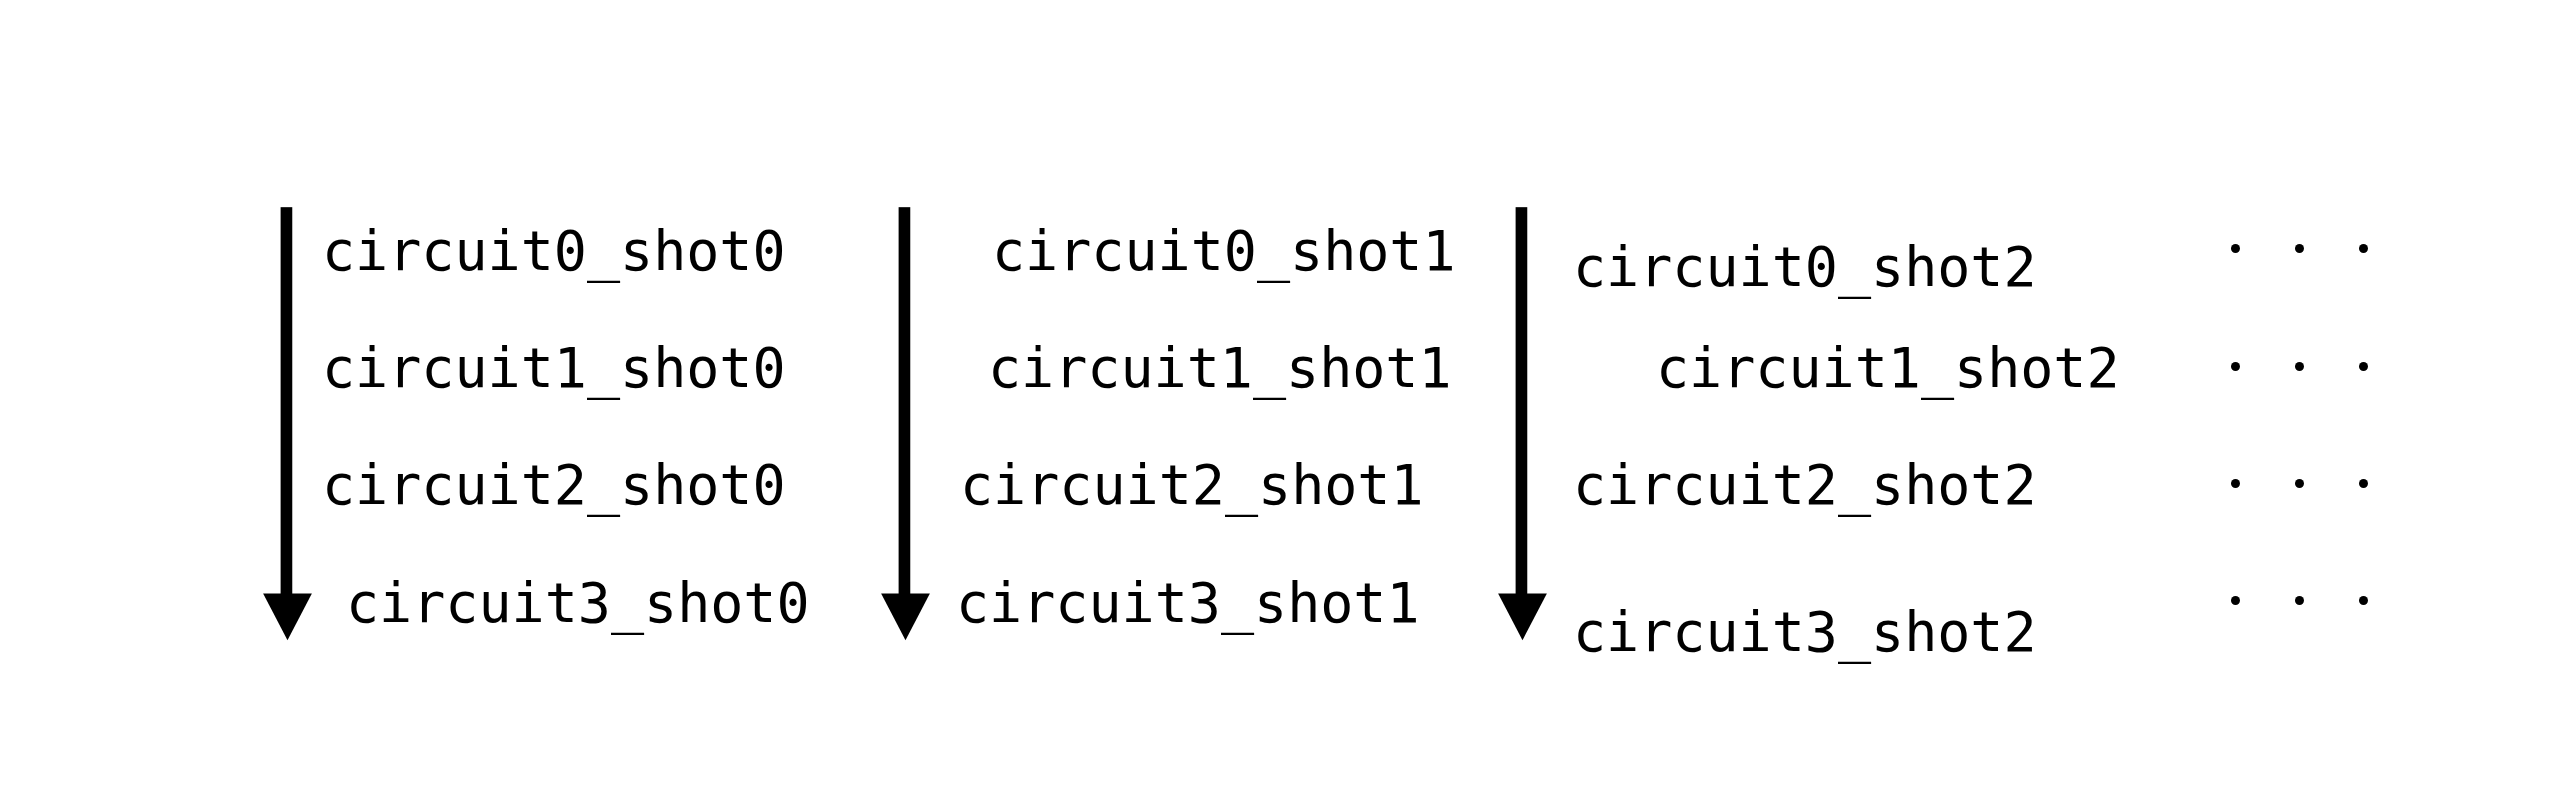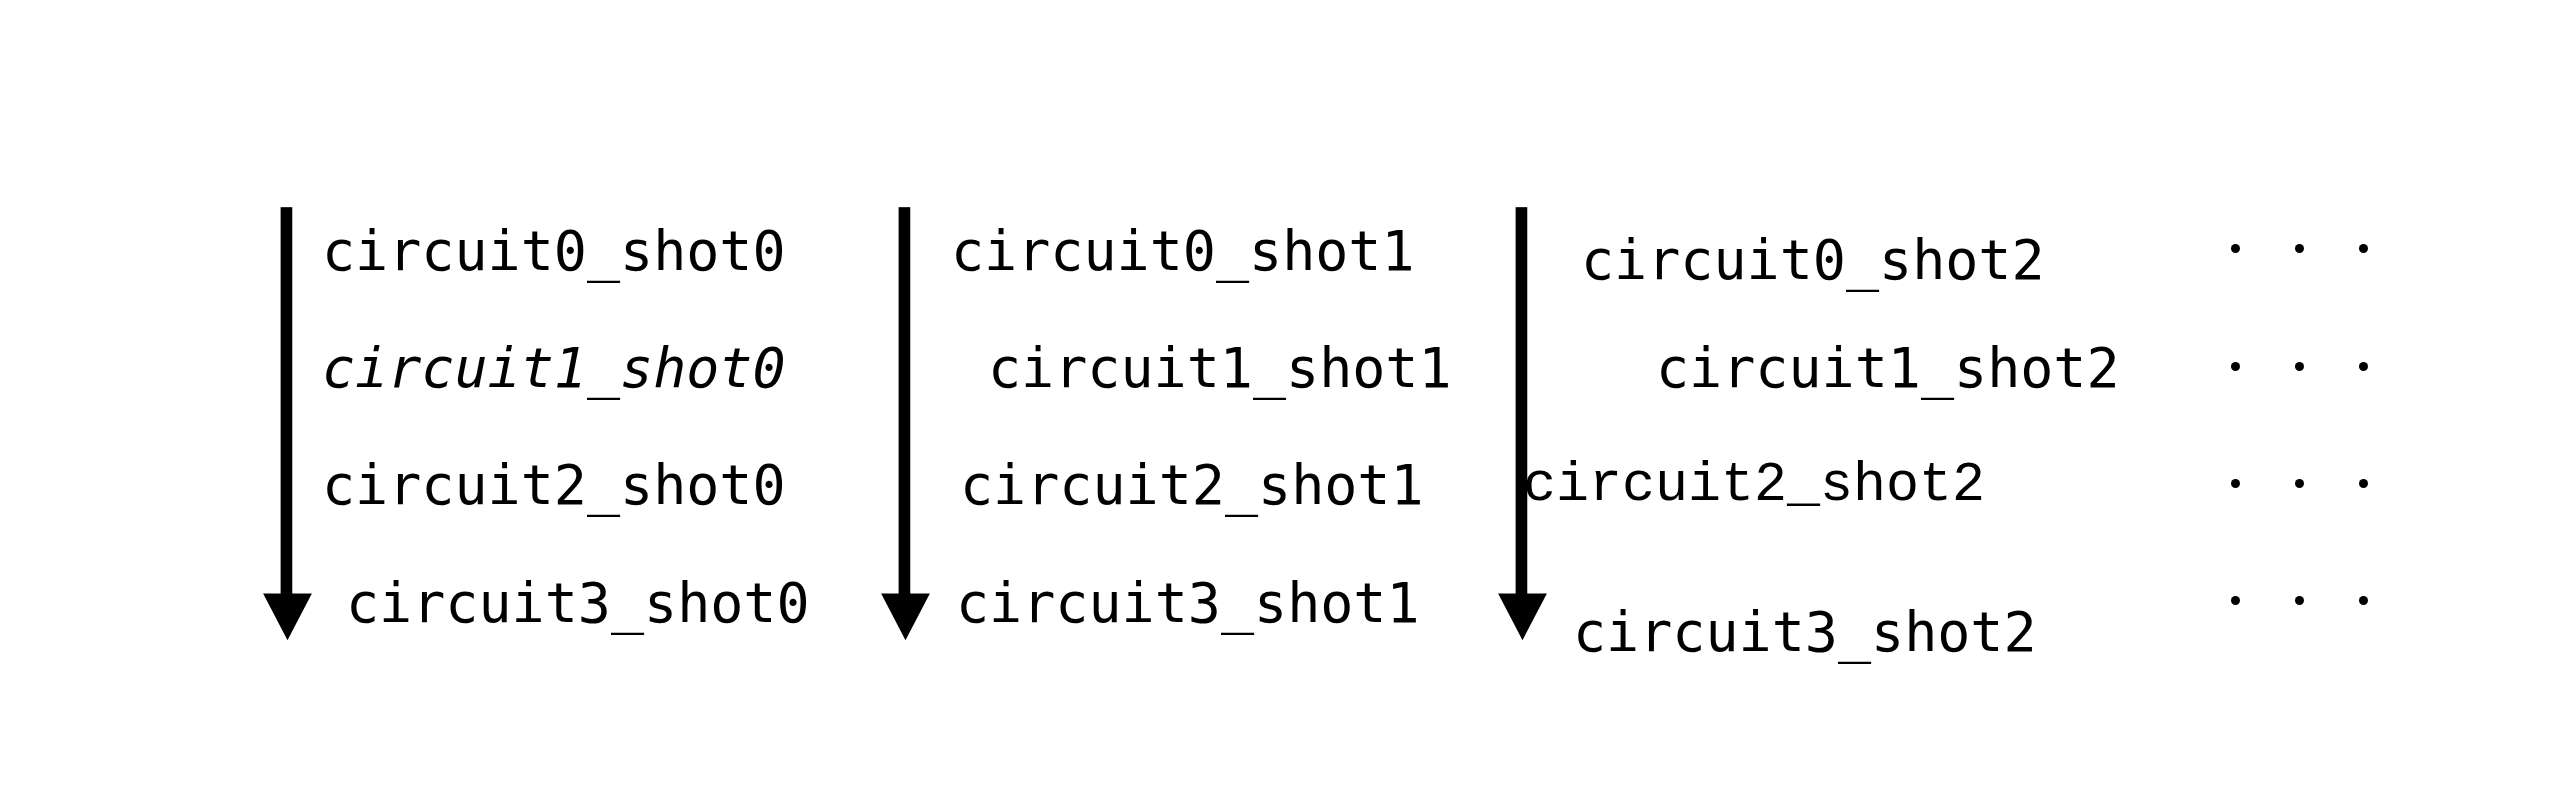--- a/index.html
+++ b/index.html
@@ -73,48 +73,48 @@
 <div id="canvas">
 
   <div class="shot-column">
 
     <svg class="down-arrow" style="left:261px; top:206px;" width="53" height="438" viewBox="0 0 100 822">
       <rect x="37" y="0" width="22" height="733" fill="#000000"></rect>
       <polygon points="4,729 96,729 50,817" fill="#000000"></polygon>
     </svg>
 
     <div class="label" style="left:322px; top:224px;">circuit0_shot0</div>
-    <div class="label" style="left:322px; top:341px;font-style:italic;">circuit1_shot0</div>
+    <div class="label" style="left:322px; top:341px;">circuit1_shot0</div>
     <div class="label" style="left:322px; top:458px;">circuit2_shot0</div>
     <div class="label" style="left:322px; top:576px;margin-left:24px;">circuit3_shot0</div>
   </div>
 
   <div class="shot-column">
 
     <svg class="down-arrow" style="left:879px; top:206px;" width="53" height="438" viewBox="0 0 100 822">
       <rect x="37" y="0" width="22" height="733" fill="#000000"></rect>
       <polygon points="4,729 96,729 50,817" fill="#000000"></polygon>
     </svg>
 
-    <div class="label" style="left:951px; top:224px;text-align:center;">circuit0_shot1</div>
+    <div class="label" style="left:992px; top:224px;text-align:center;">circuit0_shot1</div>
     <div class="label" style="left:956px; top:341px;margin-left:32px;">circuit1_shot1</div>
     <div class="label" style="left:960px; top:458px;">circuit2_shot1</div>
     <div class="label" style="left:956px; top:576px;">circuit3_shot1</div>
   </div>
 
   <div class="shot-column">
 
     <svg class="down-arrow" style="left:1496px; top:206px;" width="53" height="438" viewBox="0 0 100 822">
       <rect x="37" y="0" width="22" height="733" fill="#000000"></rect>
       <polygon points="4,729 96,729 50,817" fill="#000000"></polygon>
     </svg>
 
-    <div class="label" style="left:1573px; top:233px;margin-left:8px;">circuit0_shot2</div>
+    <div class="label" style="left:1573px; top:240px;">circuit0_shot2</div>
     <div class="label" style="left:1656px; top:341px;">circuit1_shot2</div>
-    <div class="label" style="left:1523px; top:458px;font-family:Liberation Mono, monospace;">circuit2_shot2</div>
+    <div class="label" style="left:1573px; top:458px;">circuit2_shot2</div>
     <div class="label" style="left:1573px; top:576px;margin-top:29px;">circuit3_shot2</div>
   </div>
 
   <div class="ellipsis-column">
 
     <div class="ellipsis-row" style="left:2231px; top:244px;">
       <span class="ellipsis-dot"></span>
       <span class="ellipsis-dot"></span>
       <span class="ellipsis-dot"></span>
     </div>

